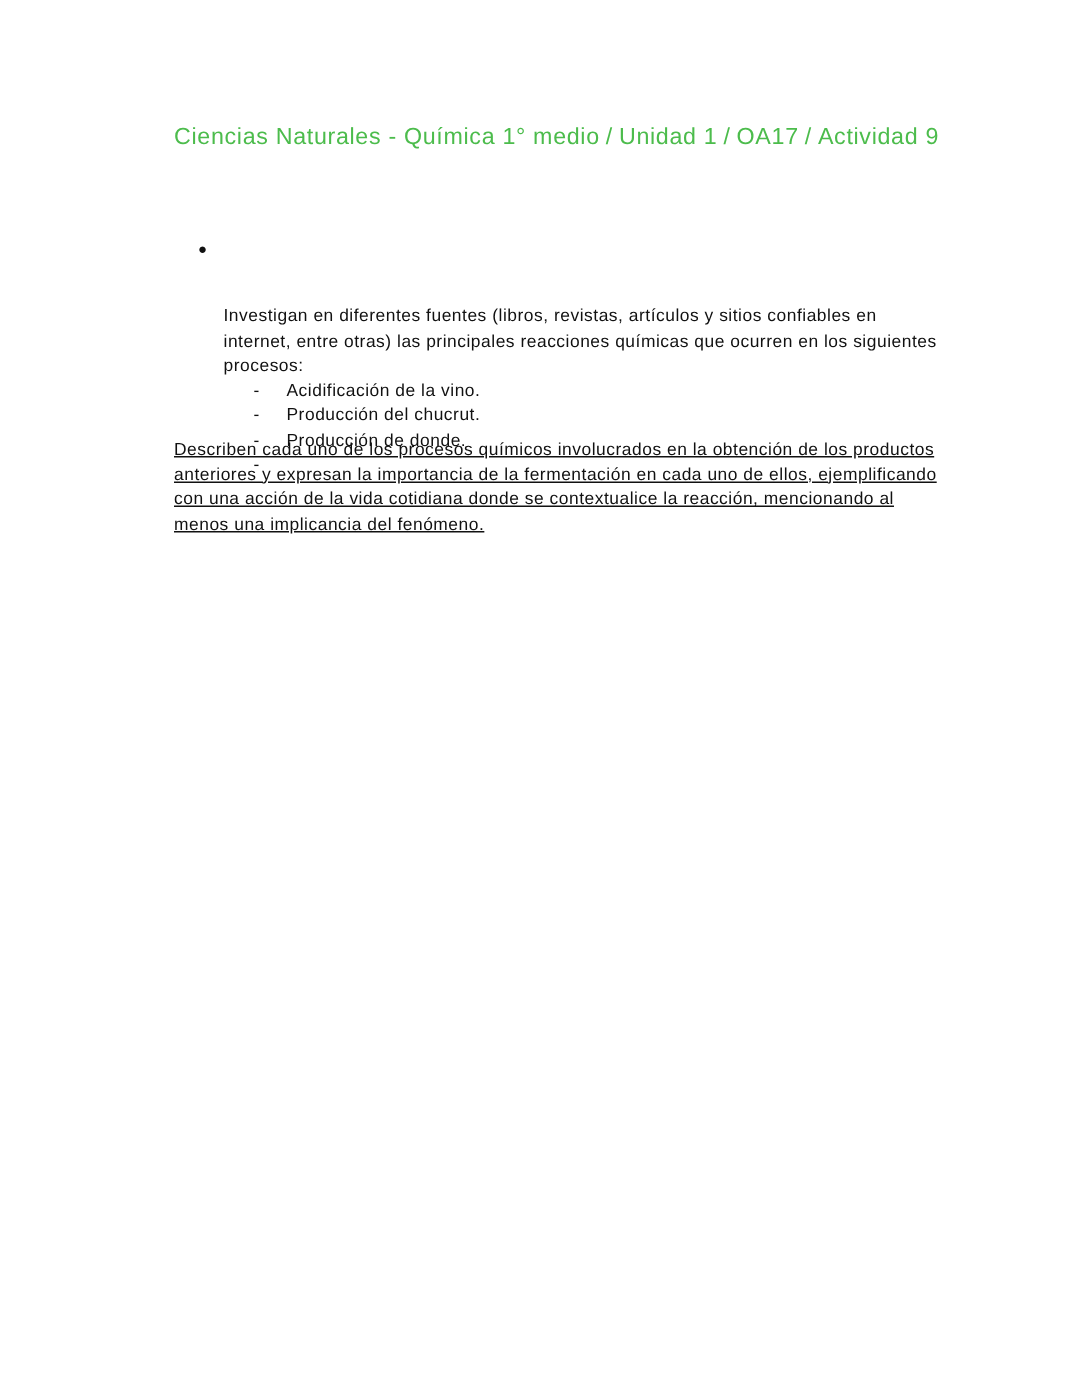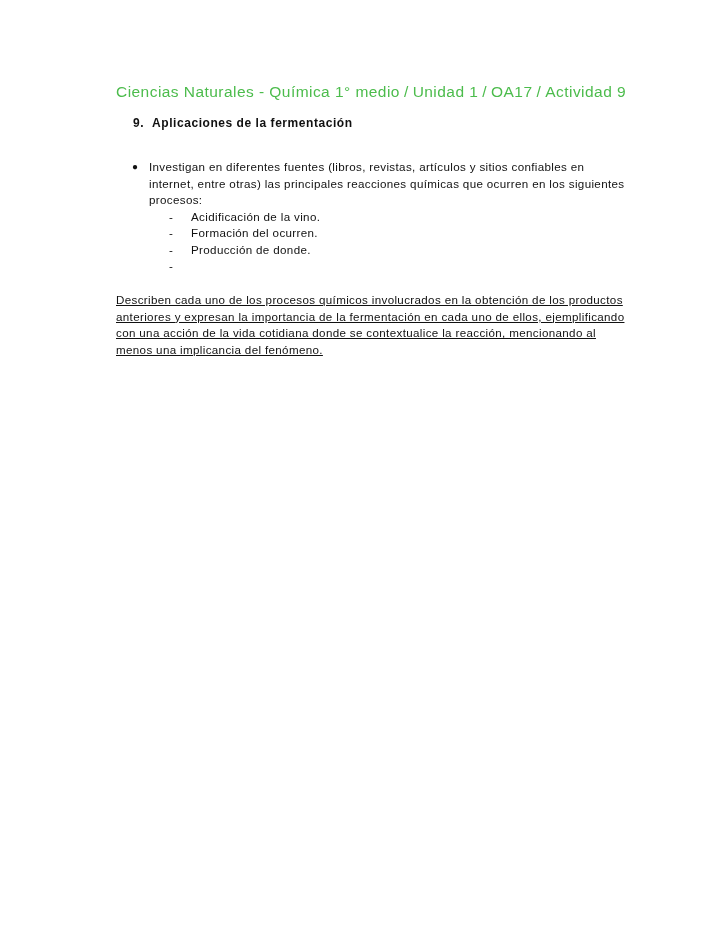--- a/index.html
+++ b/index.html
@@ -51,21 +51,21 @@
     }
     .bullet-row {
       display: flex;
     }
     .bullet-dot {
       width: 17px;
       flex: 0 0 17px;
       font-size: 10px;
       line-height: 16.5px;
     }
-    .bullet-text { flex: 1; }
+    .bullet-text { flex: 1; margin-top: 44px; }
     .dash-list {
       list-style: none;
       margin: 0;
       padding: 0 0 0 20px;
     }
     .dash-list li {
       display: flex;
       line-height: 16.5px;
     }
     .dash-list .dash {
@@ -85,37 +85,34 @@
   </style>
 </head>
 <body>
 
 <div class="page">
 
   <div class="breadcrumb">
     <span>Ciencias Naturales - Química 1° medio</span><span class="sep">/</span><span>Unidad 1</span><span class="sep">/</span><span>OA17</span><span class="sep">/</span><span>Actividad 9</span>
   </div>
 
-  <div class="section-title">
-    <span class="num">9.</span><span>Aplicaciones de la fermentación</span>
-  </div>
 
   <div class="bullet-block">
     <div class="bullet-row">
       <span class="bullet-dot">●</span>
       <div class="bullet-text">
         <span>Investigan en diferentes fuentes (libros, revistas, artículos y sitios confiables en internet, entre otras) las principales reacciones químicas que ocurren en los siguientes procesos:</span>
         <ul class="dash-list">
           <li>
               <span class="dash">-</span>
               <span>Acidificación de la vino.</span>
             </li>
           <li>
               <span class="dash">-</span>
-              <span>Formación del ocurren.</span>
+              <span>Producción del chucrut.</span>
             </li>
           <li>
               <span class="dash">-</span>
               <span>Producción de donde.</span>
             </li>
           <li>
               <span class="dash">-</span>
             </li>
         </ul>
       </div>

